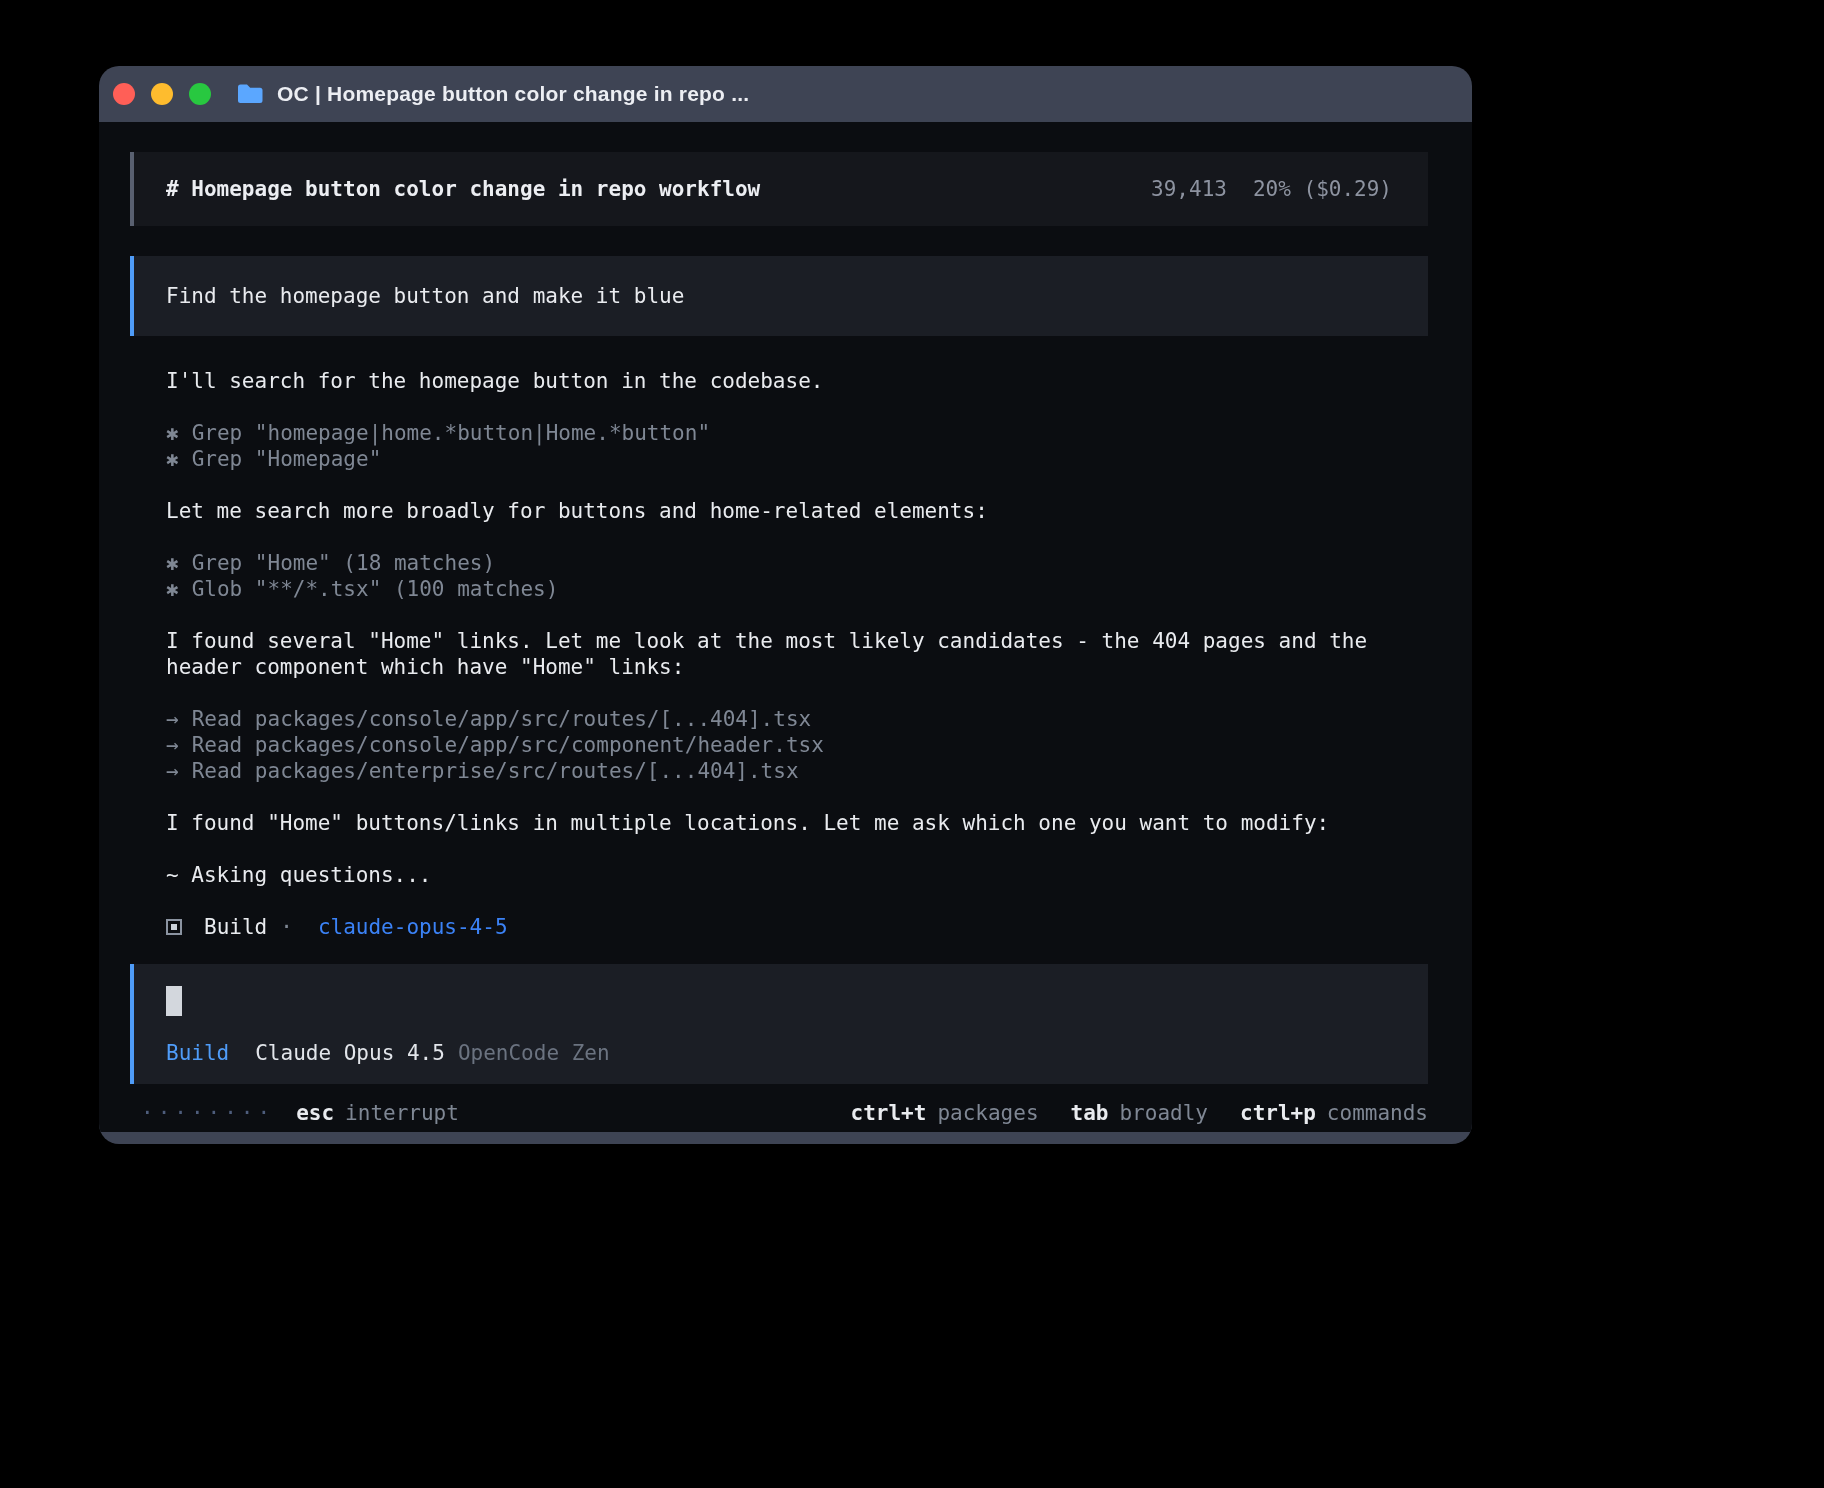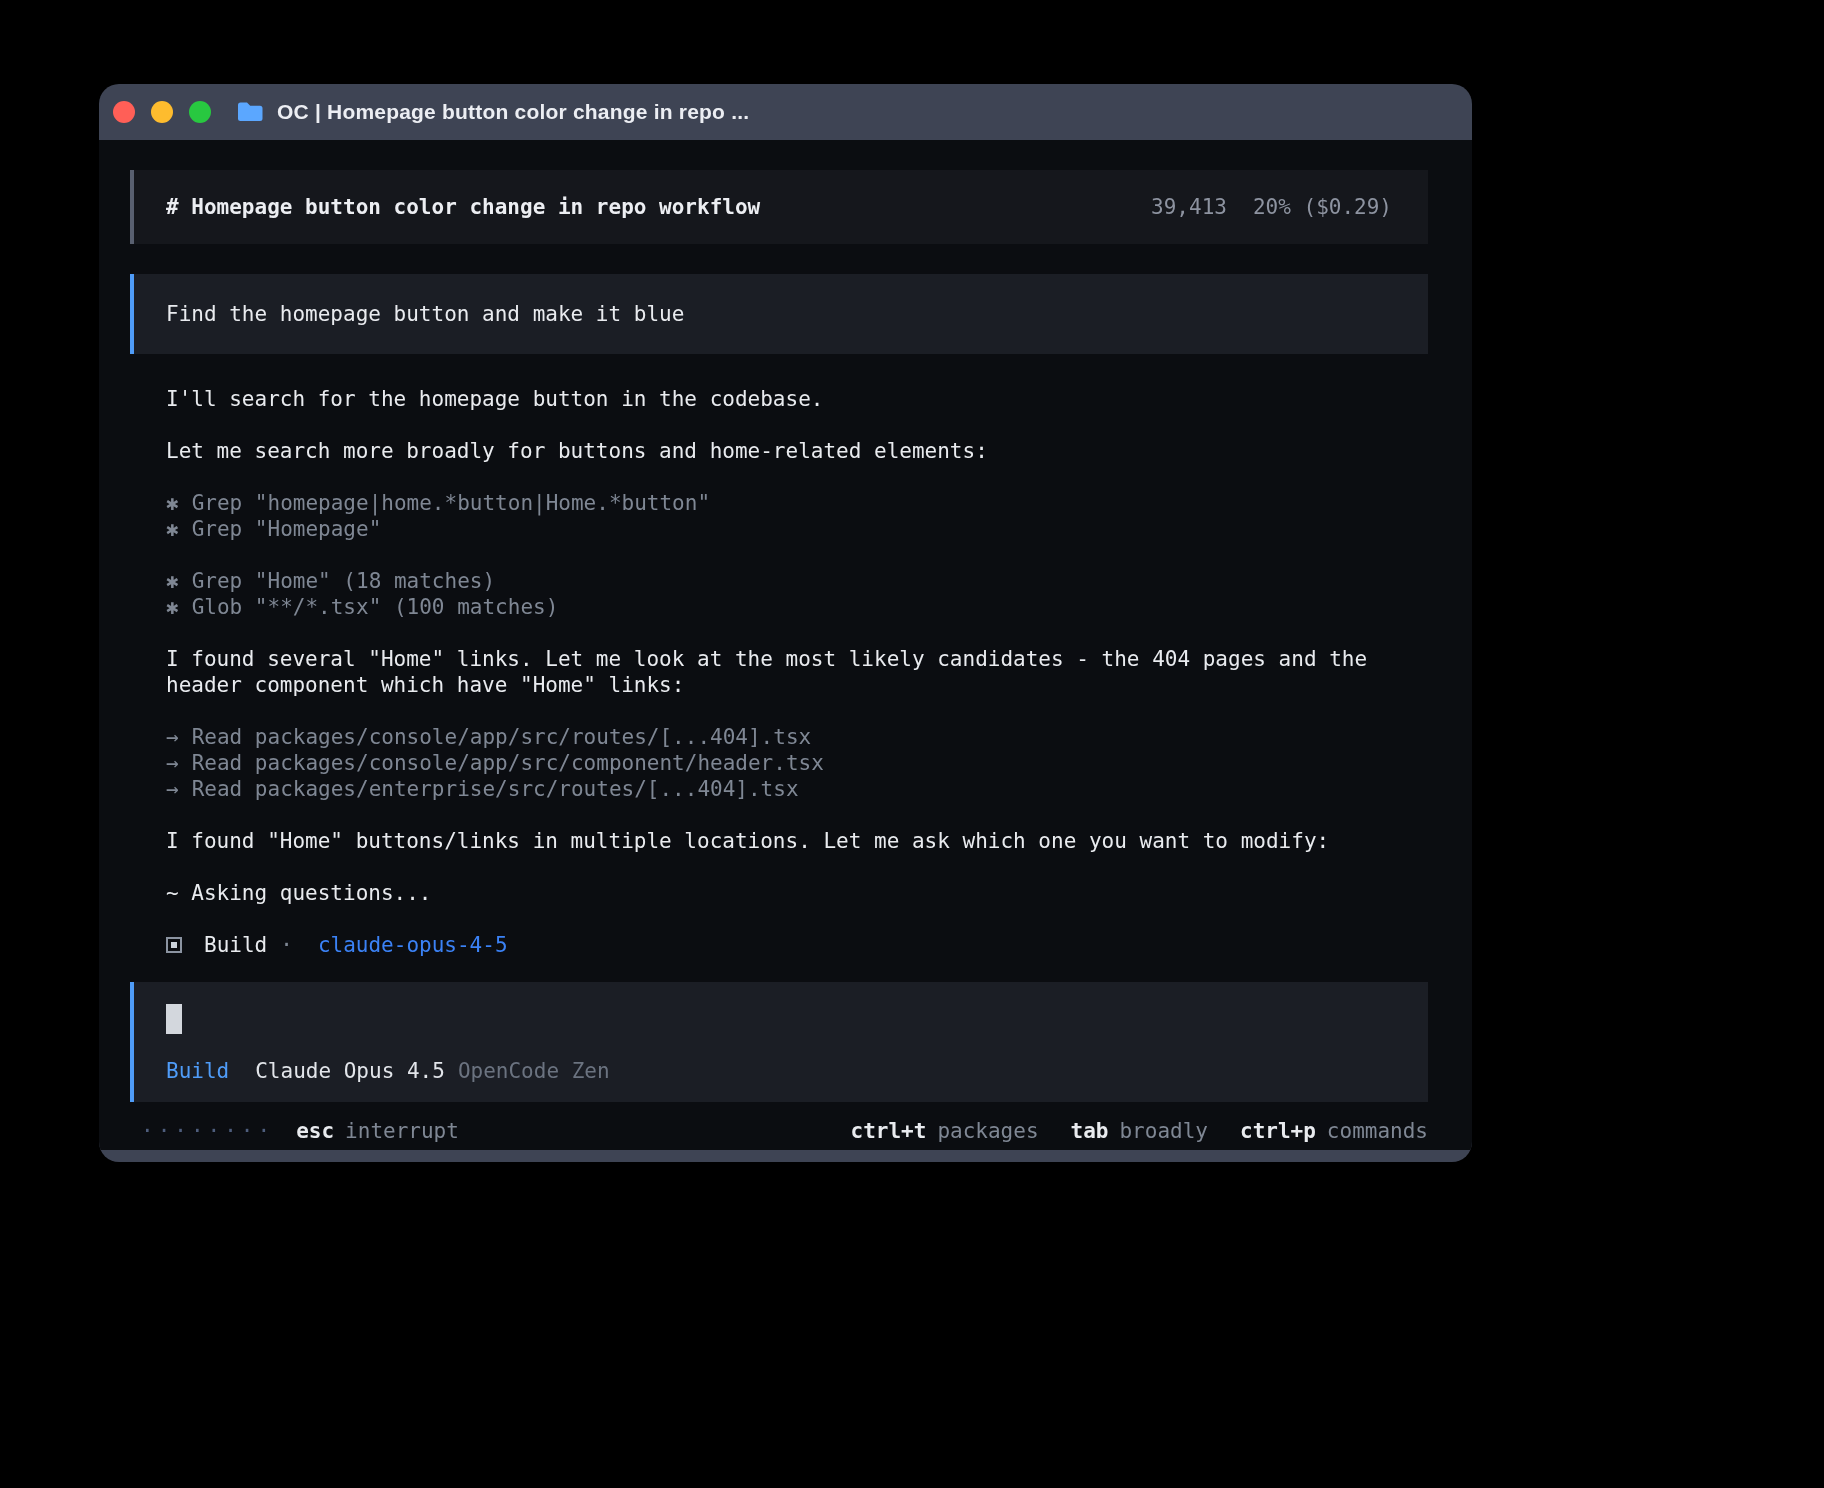--- a/index.html
+++ b/index.html
@@ -1,20 +1,20 @@
 <!DOCTYPE html>
 <html><head>
 <meta charset="utf-8">
 <style>
   * { margin:0; padding:0; box-sizing:border-box; }
   html, body { width:1824px; height:1488px; background:#000; overflow:hidden; }
   body { font-family:"DejaVu Sans Mono", monospace; }
 
   .window {
-    position:absolute; left:99px; top:84px;
+    position:absolute; left:99px; top:66px;
     width:1373px; height:1078px;
     background:#3e4454; border-radius:20px; overflow:hidden;
   }
 
   
   .titlebar { height:56px; position:relative; display:flex; align-items:center; }
   .traffic { position:absolute; left:14px; top:17px; display:flex; gap:16px; }
   .light { width:22px; height:22px; border-radius:50%; display:inline-block; }
   .light.red    { background:#ff5f57; }
   .light.yellow { background:#febc2e; }
@@ -121,26 +121,26 @@
     </div>
 
     <div class="user-msg">
       <span>Find the homepage button and make it blue</span>
     </div>
 
     <div class="convo">
 
       <div class="block para">I'll search for the homepage button in the codebase.</div>
 
-      <div class="block para">Let me search more broadly for buttons and home-related elements:</div>
-
       <div class="block">
         <div class="tool"><span class="ticon">✱</span><span>Grep "homepage|home.*button|Home.*button"</span></div>
         <div class="tool"><span class="ticon">✱</span><span>Grep "Homepage"</span></div>
       </div>
+
+      <div class="block para">Let me search more broadly for buttons and home-related elements:</div>
 
       <div class="block">
         <div class="tool"><span class="ticon">✱</span><span>Grep "Home" (18 matches)</span></div>
         <div class="tool"><span class="ticon">✱</span><span>Glob "**/*.tsx" (100 matches)</span></div>
       </div>
 
       <div class="block para">I found several "Home" links. Let me look at the most likely candidates - the 404 pages and the header component which have "Home" links:</div>
 
       <div class="block">
         <div class="tool"><span class="ticon">→</span><span>Read packages/console/app/src/routes/[...404].tsx</span></div>

